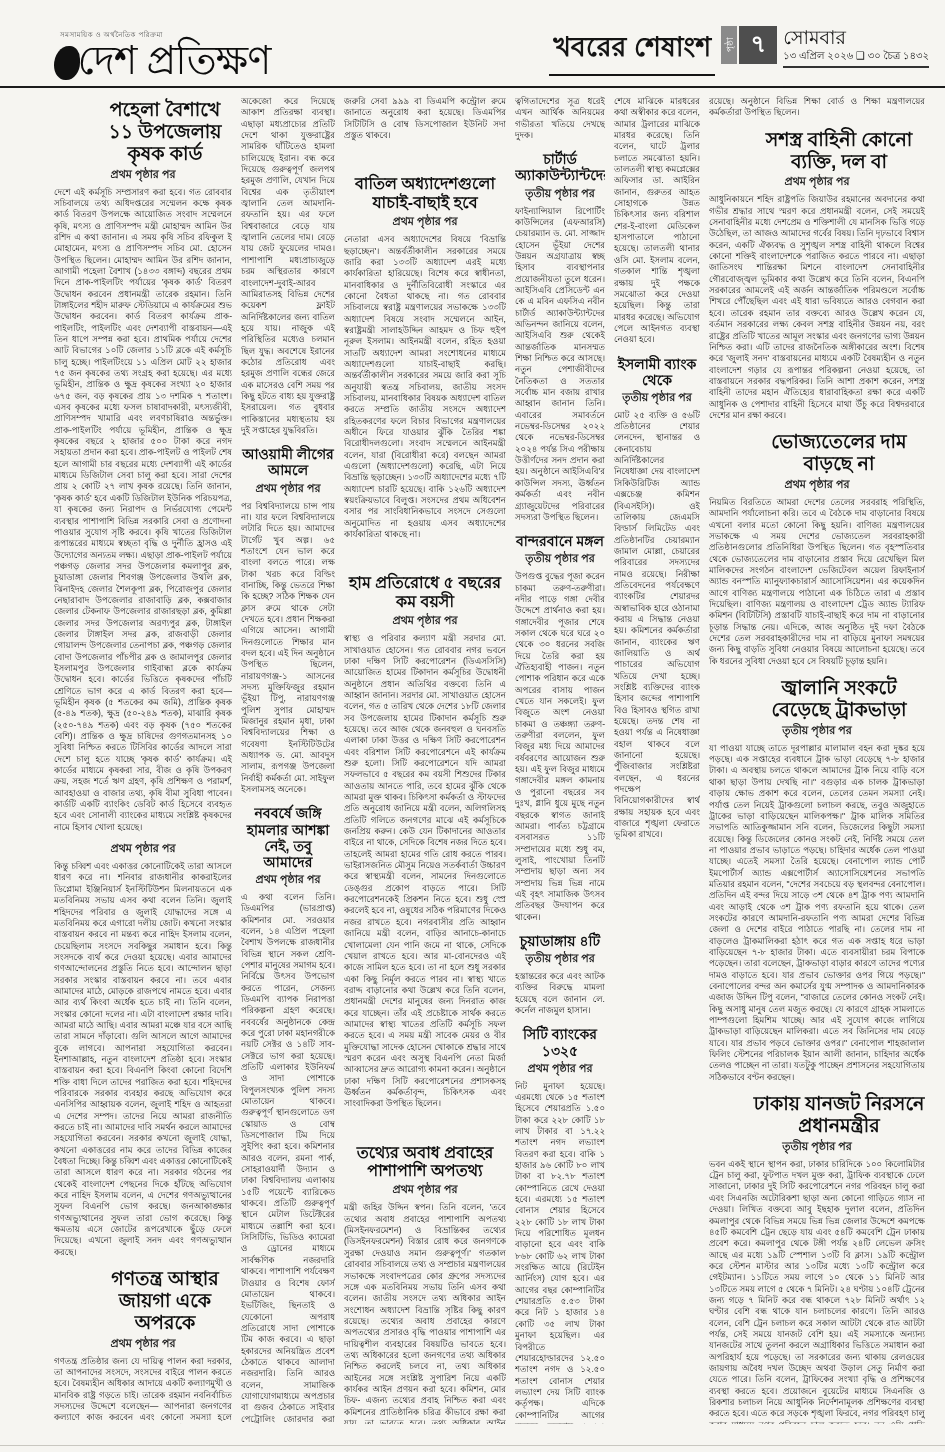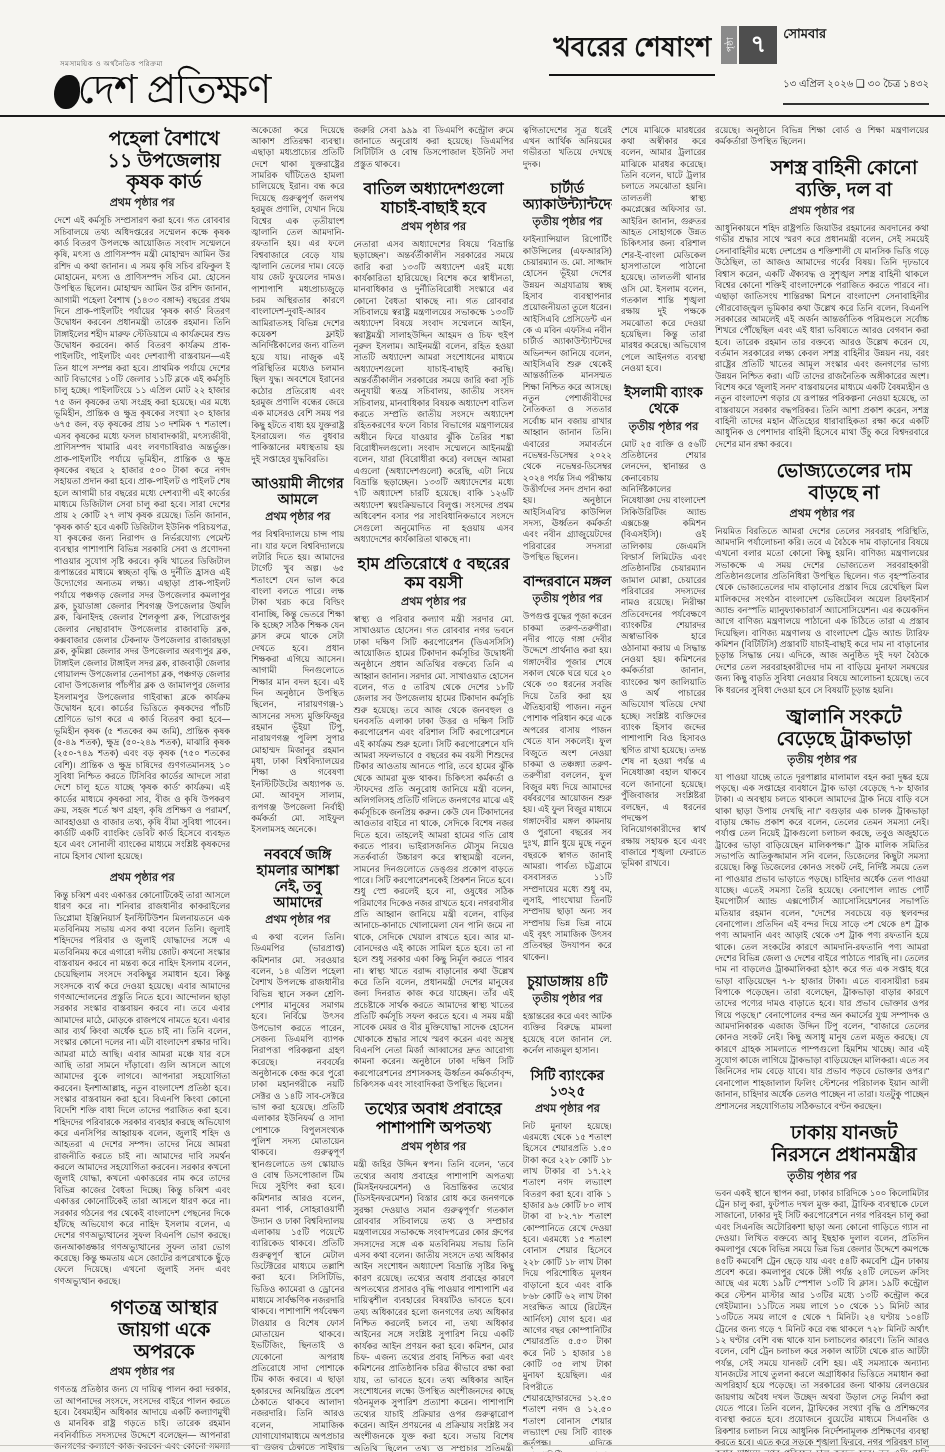--- a/index.html
+++ b/index.html
@@ -35,33 +35,33 @@
   .pagebox .plabel{
     background:#8a8a8a;color:#fff;font-size:9px;width:16px;
     display:flex;align-items:center;justify-content:center;
     writing-mode:vertical-rl;transform:rotate(180deg);
   }
   .pagebox .pnum{
     background:#4e4e4e;color:#fff;font-size:24px;font-weight:bold;width:38px;
     display:flex;align-items:center;justify-content:center;margin-left:2px;
   }
   .datestack{line-height:1.25;}
-  .datestack .day{font-size:13px;font-weight:bold;}
-  .datestack .date{font-size:10px;border-bottom:2px solid #333;padding-bottom:12px;margin-top:36px;}
+  .datestack .day{font-size:19px;font-weight:normal;}
+  .datestack .date{font-size:10px;border-bottom:2px solid #333;padding-bottom:4px;}
   
   #body-grid{
     display:flex;gap:9px;
     padding:8px 16px 10px 54px;
     height:1346px;overflow:hidden;
     align-items:stretch;
   }
   .col{overflow:hidden;display:flex;flex-direction:column;}
   .col-0{width:178px;}
-  .col-1{width:94px;margin-left:12px;}
-  .col-2{width:162px;}
+  .col-1{width:94px;}
+  .col-2{width:162px;gap:24px;}
   .col-3{width:90px;}
   .col-4{width:86px;}
   .col-5{width:216px;}
   .article{margin-bottom:7px;}
   .headline{
     font-weight:bold;text-align:center;color:#0e0e0e;
     line-height:1.15;margin:3px 0 1px 0;
   }
   .headline.xl{font-size:19px;margin-left:44px;}
   .headline.lg{font-size:16px;}

